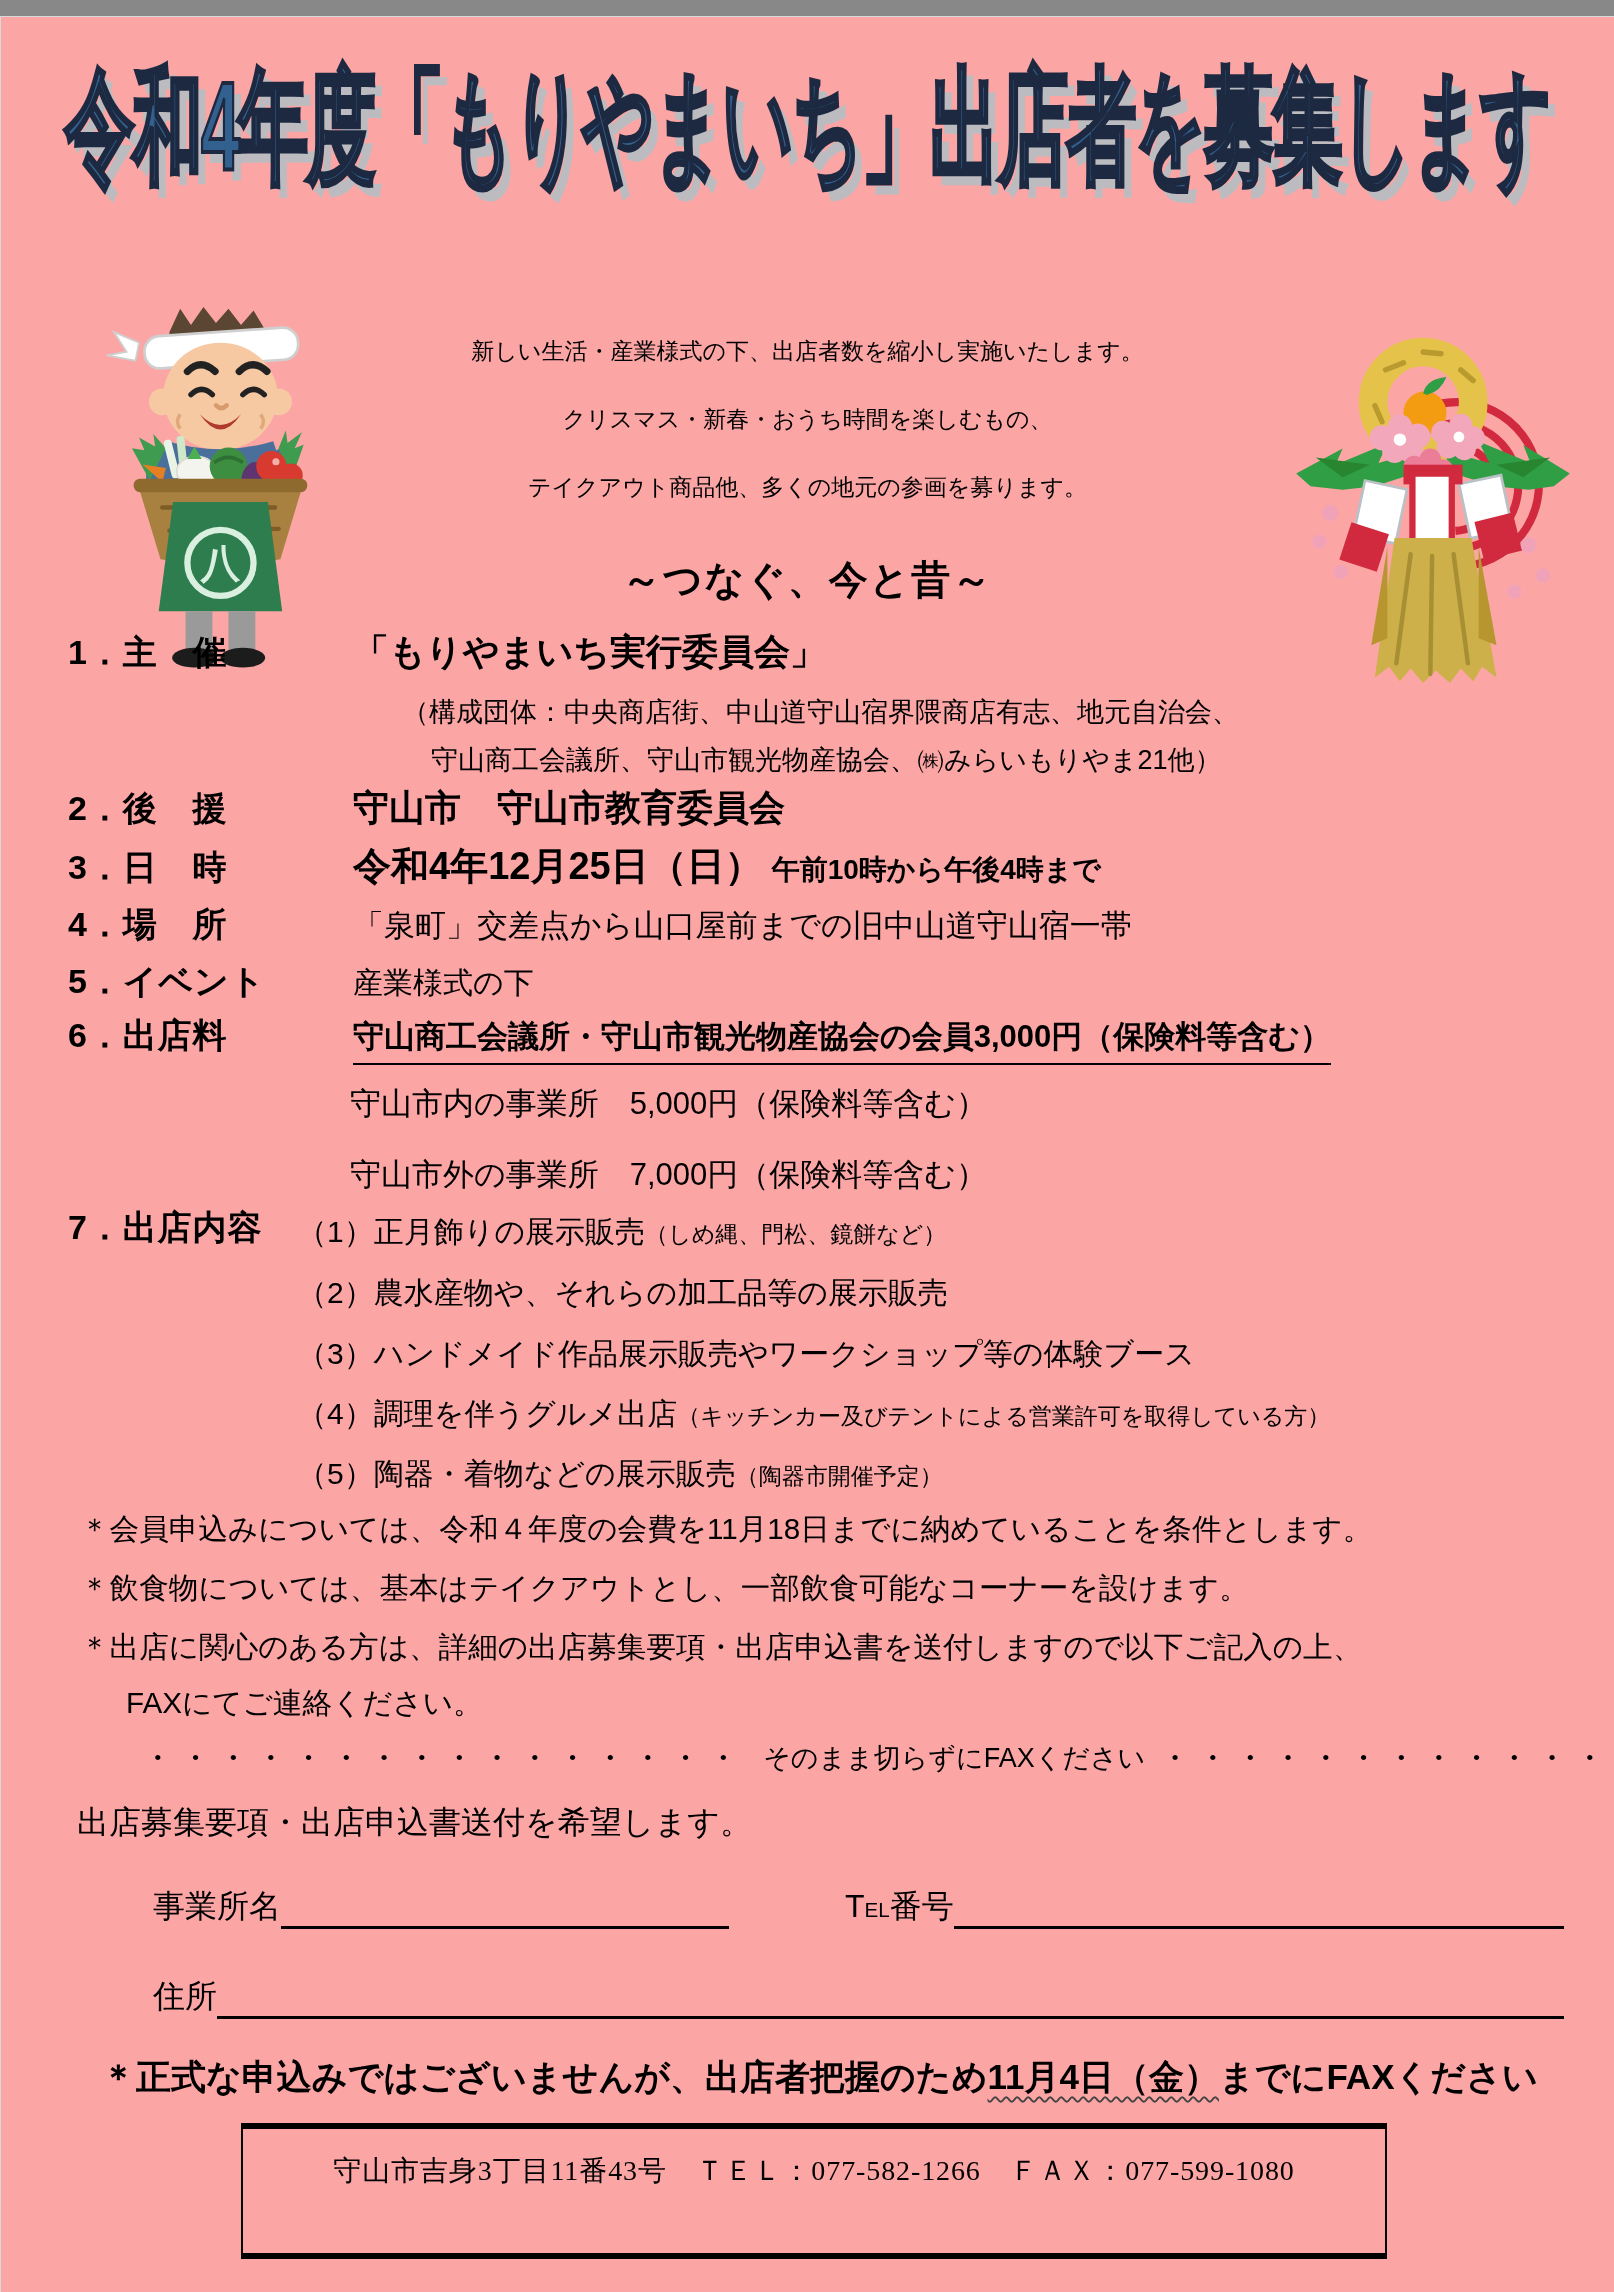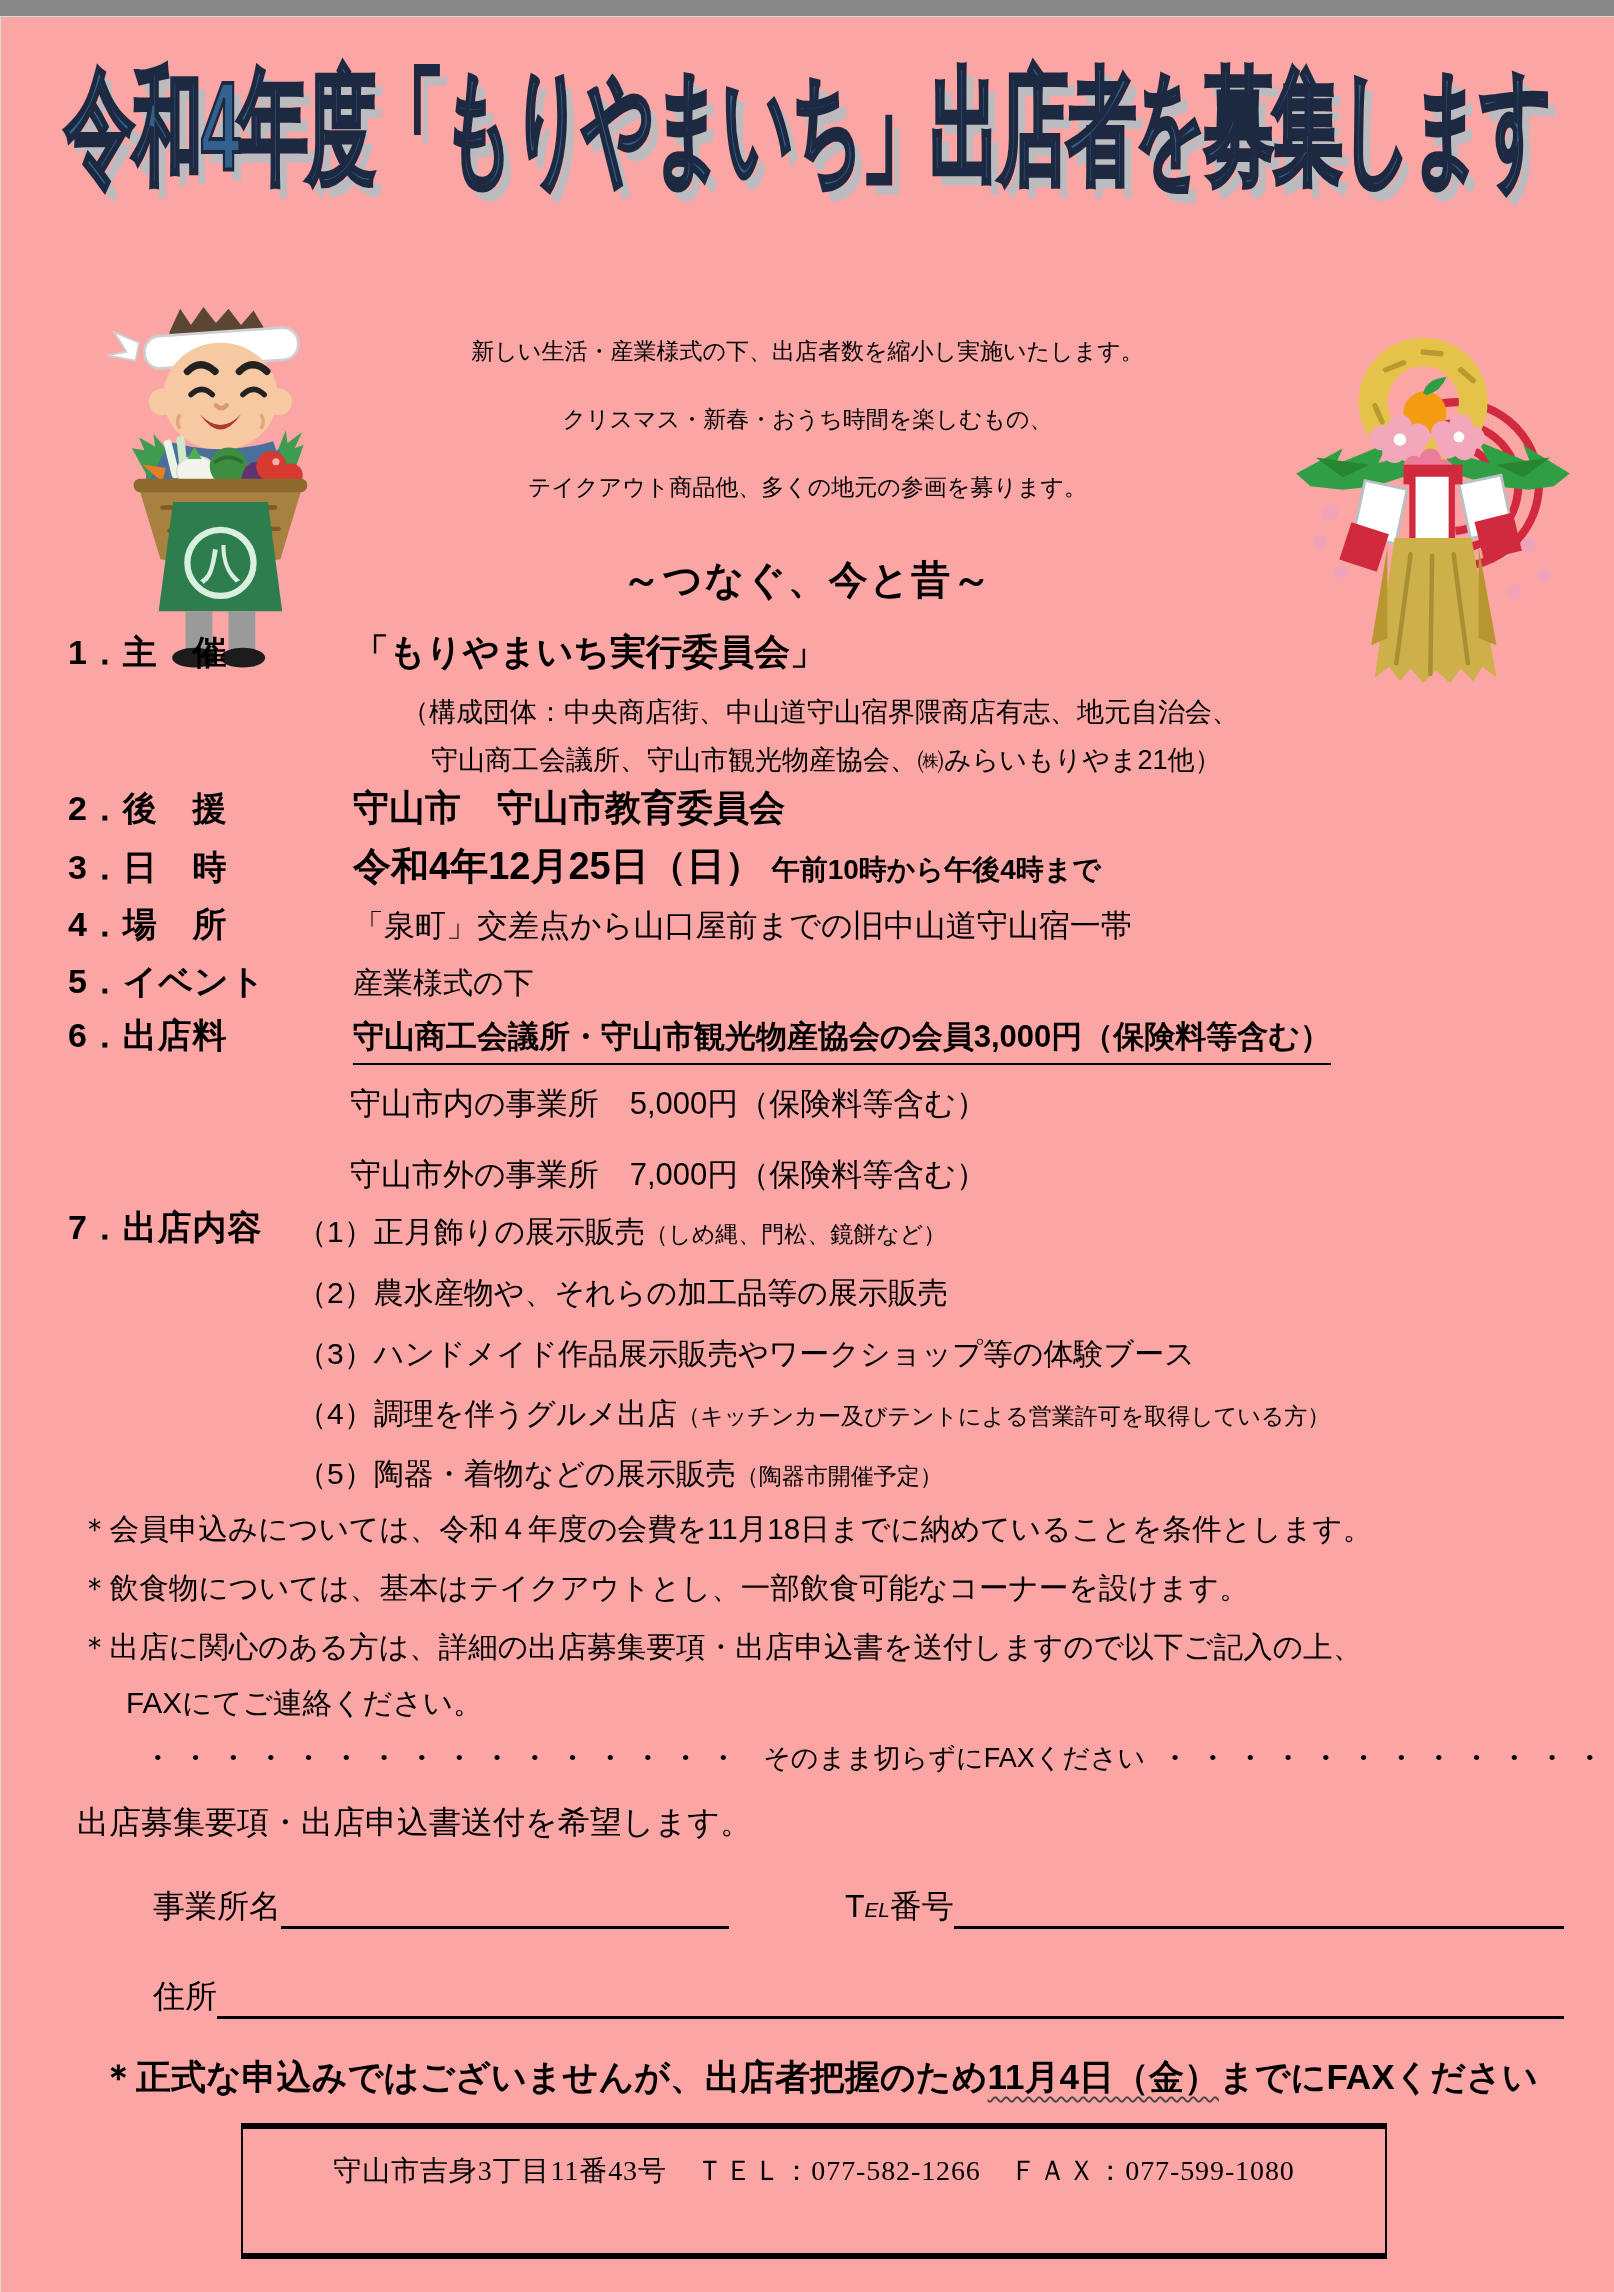--- a/index.html
+++ b/index.html
@@ -47,21 +47,21 @@
   .note{position:absolute;left:79px;font-size:29.6px;white-space:nowrap;}
   
   .divider{position:absolute;left:143px;right:63px;display:flex;align-items:center;justify-content:space-between;}
   .dots{font-size:27px;font-weight:bold;letter-spacing:10.7px;white-space:nowrap;}
   .divider .dlabel{font-size:27px;white-space:nowrap;padding:0 16px;}
   .req{position:absolute;left:76px;font-size:32px;}
   
   .formrow{position:absolute;display:flex;align-items:flex-end;}
   .flabel{font-size:32px;white-space:nowrap;}
   .fline{border-bottom:3.6px solid #000;height:39px;}
-  .tel-small{font-size:20.6px;font-style:italic;}
+  .tel-small{font-size:20.6px;}
   .deadline{position:absolute;left:100px;font-size:35px;font-weight:bold;white-space:nowrap;}
   .wavy{text-decoration:underline wavy 1.8px #444;text-underline-offset:7.2px;}
   
   .footer{
     position:absolute;left:240px;top:2106px;width:1146px;height:136px;
     border:2.7px solid #000;border-top-width:6.3px;border-bottom-width:6.3px;
     box-sizing:border-box;
     font-family:"Liberation Serif","DejaVu Serif",serif;
     text-align:center;
   }

